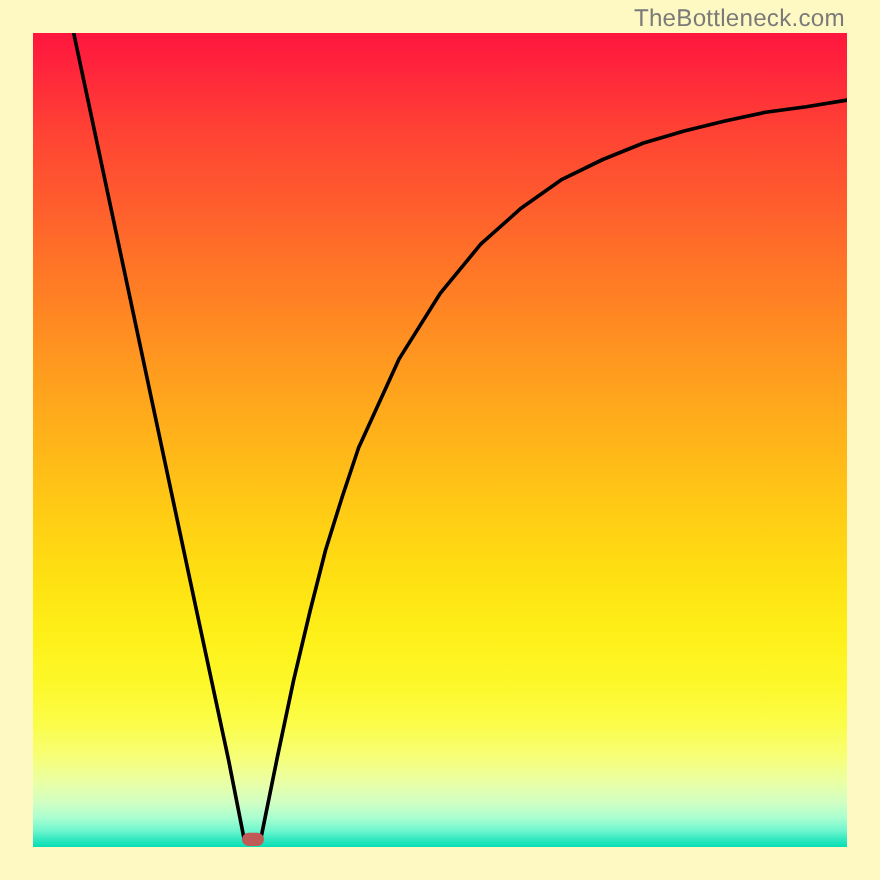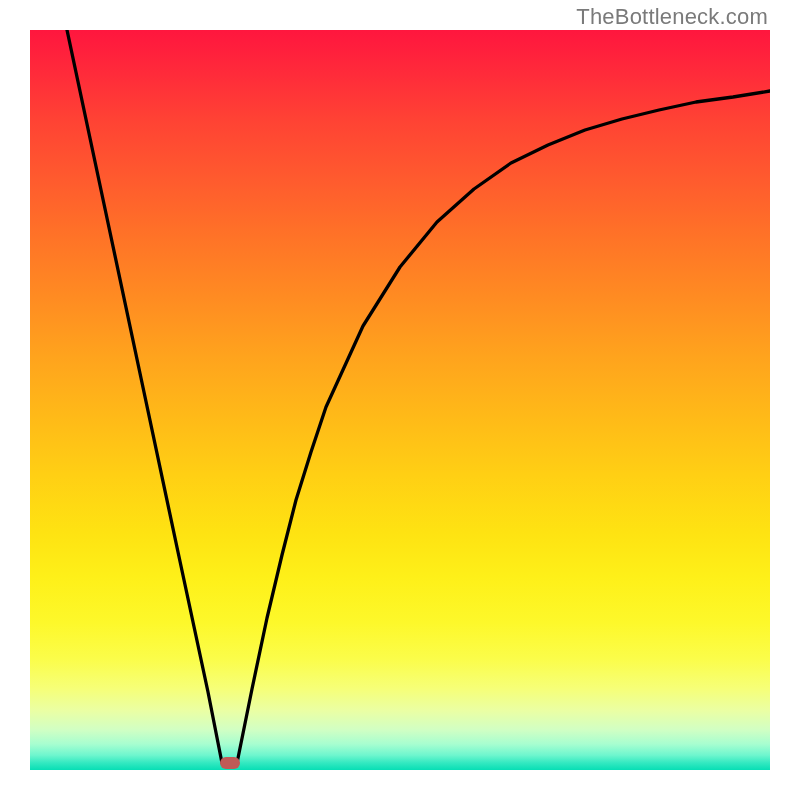--- a/index.html
+++ b/index.html
@@ -10,21 +10,21 @@
     background: #000;
     overflow: hidden;
     font-family: Arial, Helvetica, sans-serif;
   }
   .frame {
     position: absolute;
     top: 0;
     left: 0;
     width: 800px;
     height: 800px;
-    background: #ffffff;
+    background: #fef9c3;
   }
   .plot-area {
     position: absolute;
     top: 30px;
     left: 30px;
     width: 740px;
     height: 740px;
     background: linear-gradient(to bottom,
       #ff163e 0%,
       #ff2b3a 6%,

